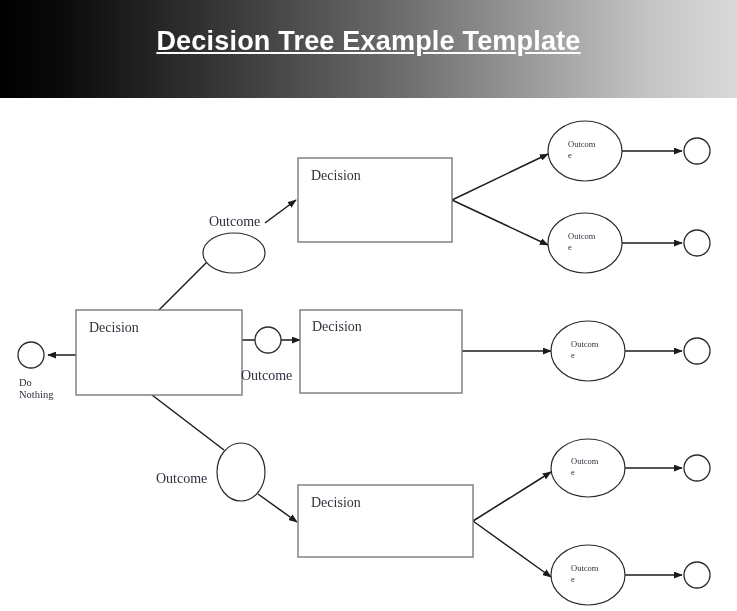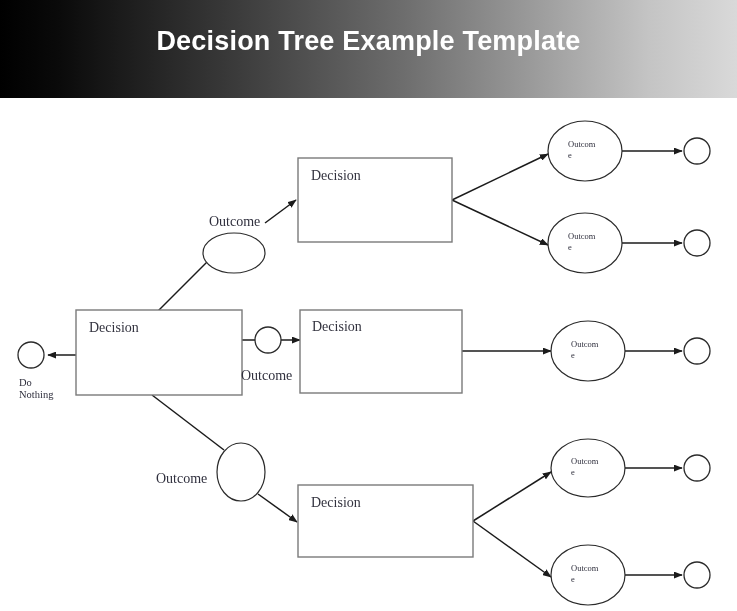--- a/index.html
+++ b/index.html
@@ -35,20 +35,21 @@
     top: 24px;
     width: 737px;
     text-align: center;
     color: #ffffff;
     font-family: "Liberation Sans", sans-serif;
     font-weight: bold;
     font-size: 27px;
     letter-spacing: 0.2px;
     line-height: 34px;
     white-space: nowrap;
+    text-decoration: underline;
   }
   #canvas-wrap {
     position: absolute;
     left: 0;
     top: 98px;
     width: 737px;
     height: 513px;
   }
   svg#tree {
     display: block;

